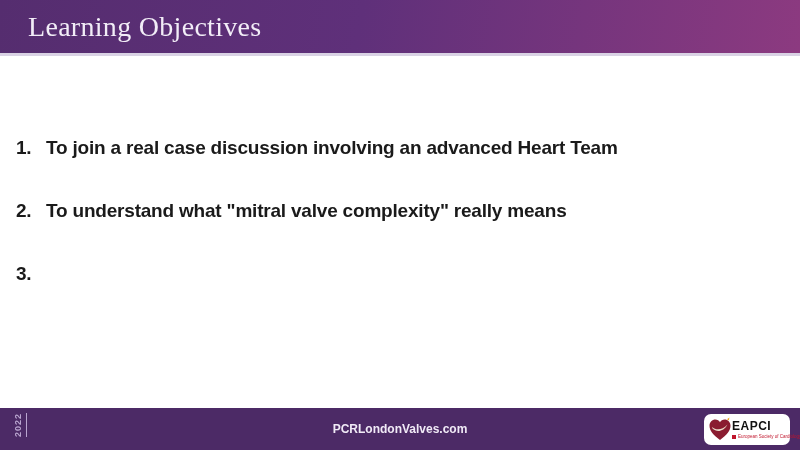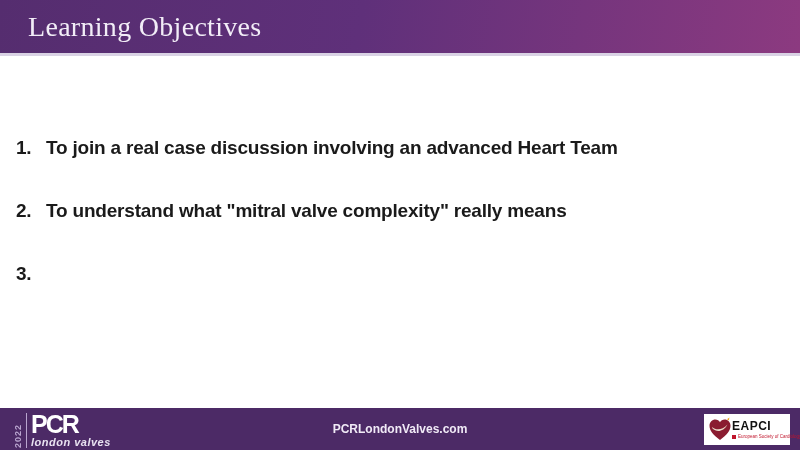--- a/index.html
+++ b/index.html
@@ -127,21 +127,21 @@
   }
 
   
   .eapci-badge {
     position: absolute;
     right: 10px;
     top: 6px;
     width: 86px;
     height: 31px;
     background: #ffffff;
-    border-radius: 0;
+    border-radius: 7px;
     display: flex;
     align-items: center;
     padding: 2px 4px 2px 4px;
   }
   .eapci-heart { flex: 0 0 24px; height: 26px; }
   .eapci-right { display: flex; flex-direction: column; justify-content: center; }
   .eapci-name {
     font-size: 12px;
     font-weight: 800;
     color: #111111;
@@ -187,24 +187,20 @@
     <div class="objective">
       <span class="num">3.</span>
     </div>
   </div>
 
   <div class="footer">
 
     <div class="pcr-logo">
       <div class="pcr-year">2022</div>
       <div class="pcr-divider"></div>
-      <div class="pcr-main">
-        <div class="pcr-brand">PCR</div>
-        <div class="pcr-sub">london valves</div>
-      </div>
     </div>
 
     <div class="footer-url">PCRLondonValves.com</div>
 
     <div class="eapci-badge">
       <span class="eapci-heart">
         <svg viewBox="0 0 24 26" width="24" height="26">
           <path d="M12 23 C5 18 1.5 13.5 1.5 8.8 C1.5 5.2 4.2 2.6 7.4 2.6 C9.3 2.6 11 3.6 12 5.2 C13 3.6 14.7 2.6 16.6 2.6 C19.8 2.6 22.5 5.2 22.5 8.8 C22.5 13.5 19 18 12 23 Z" fill="#8a1c30"></path>
           <path d="M4 10 C8 13.5 14 13.5 19.5 7.5 C15.5 15 8.5 15.5 4.5 11.5 Z" fill="#e8dcc8"></path>
           <path d="M19 2.2 L21.4 0.6 L20.9 3.4 Z" fill="#f0a81e"></path>

